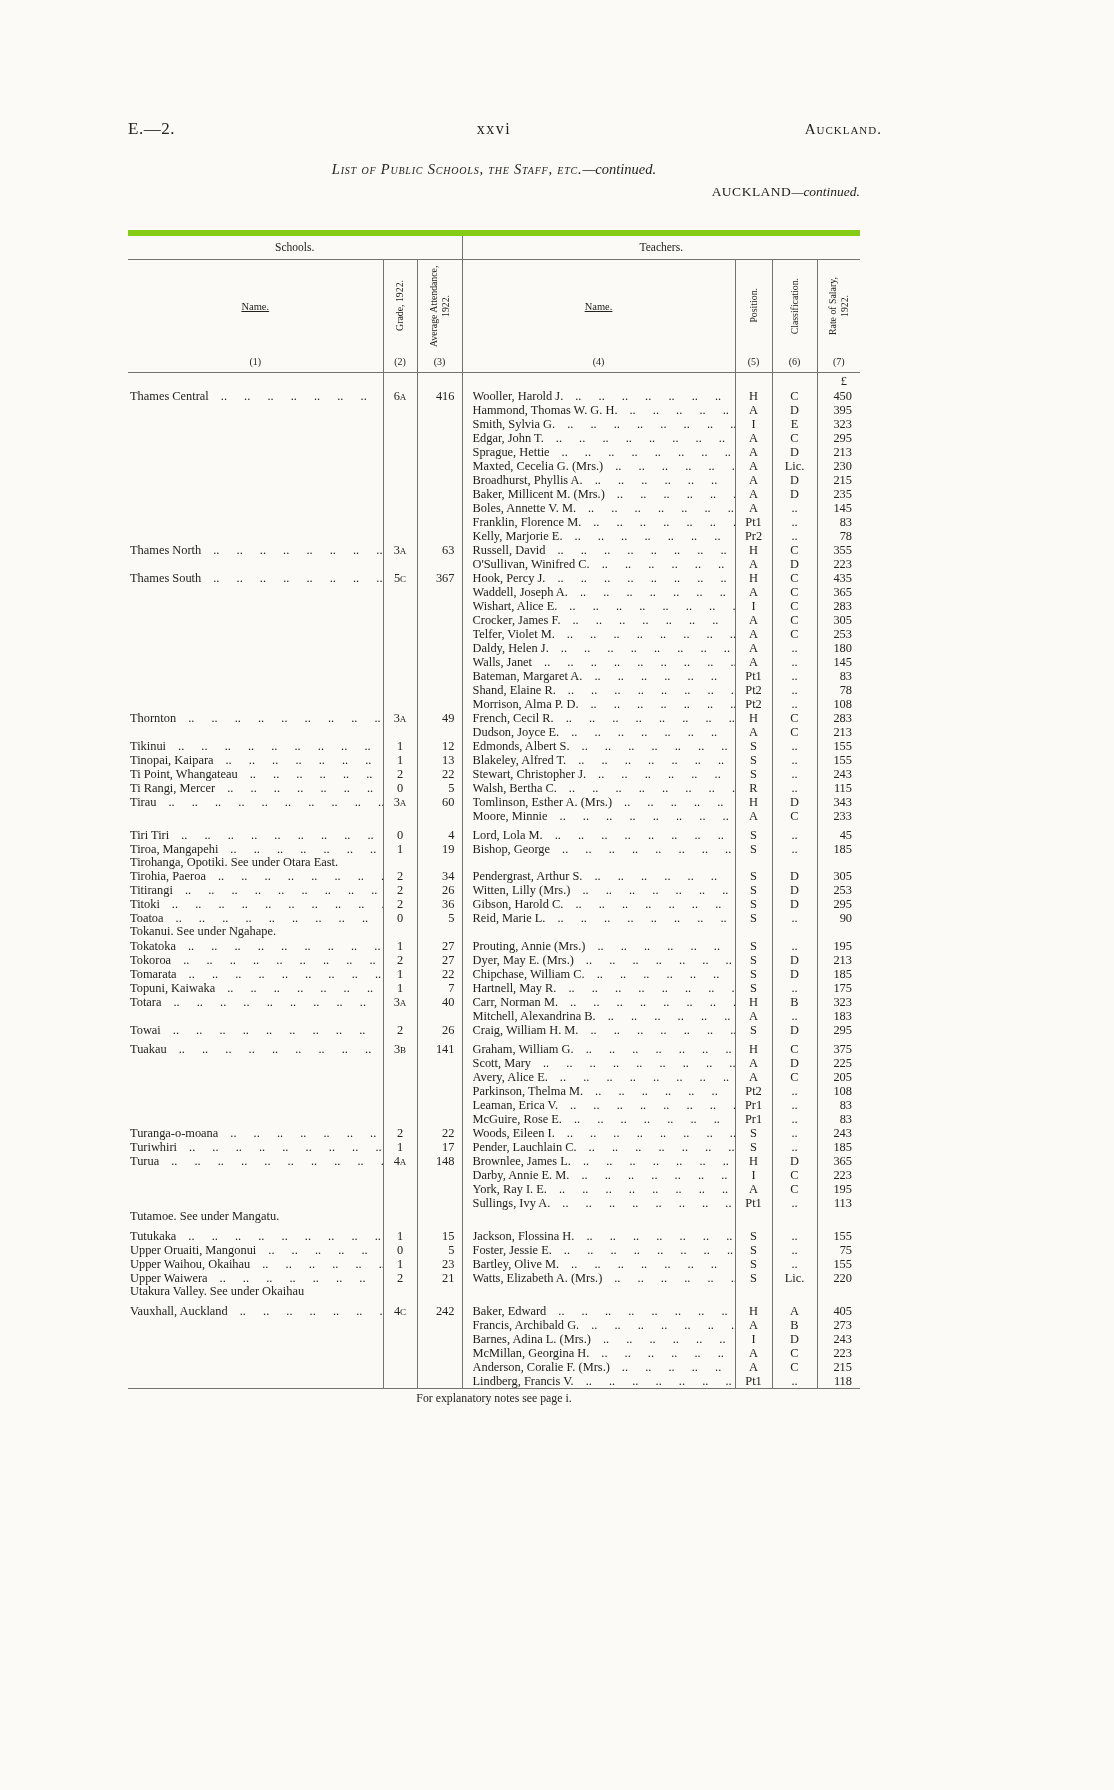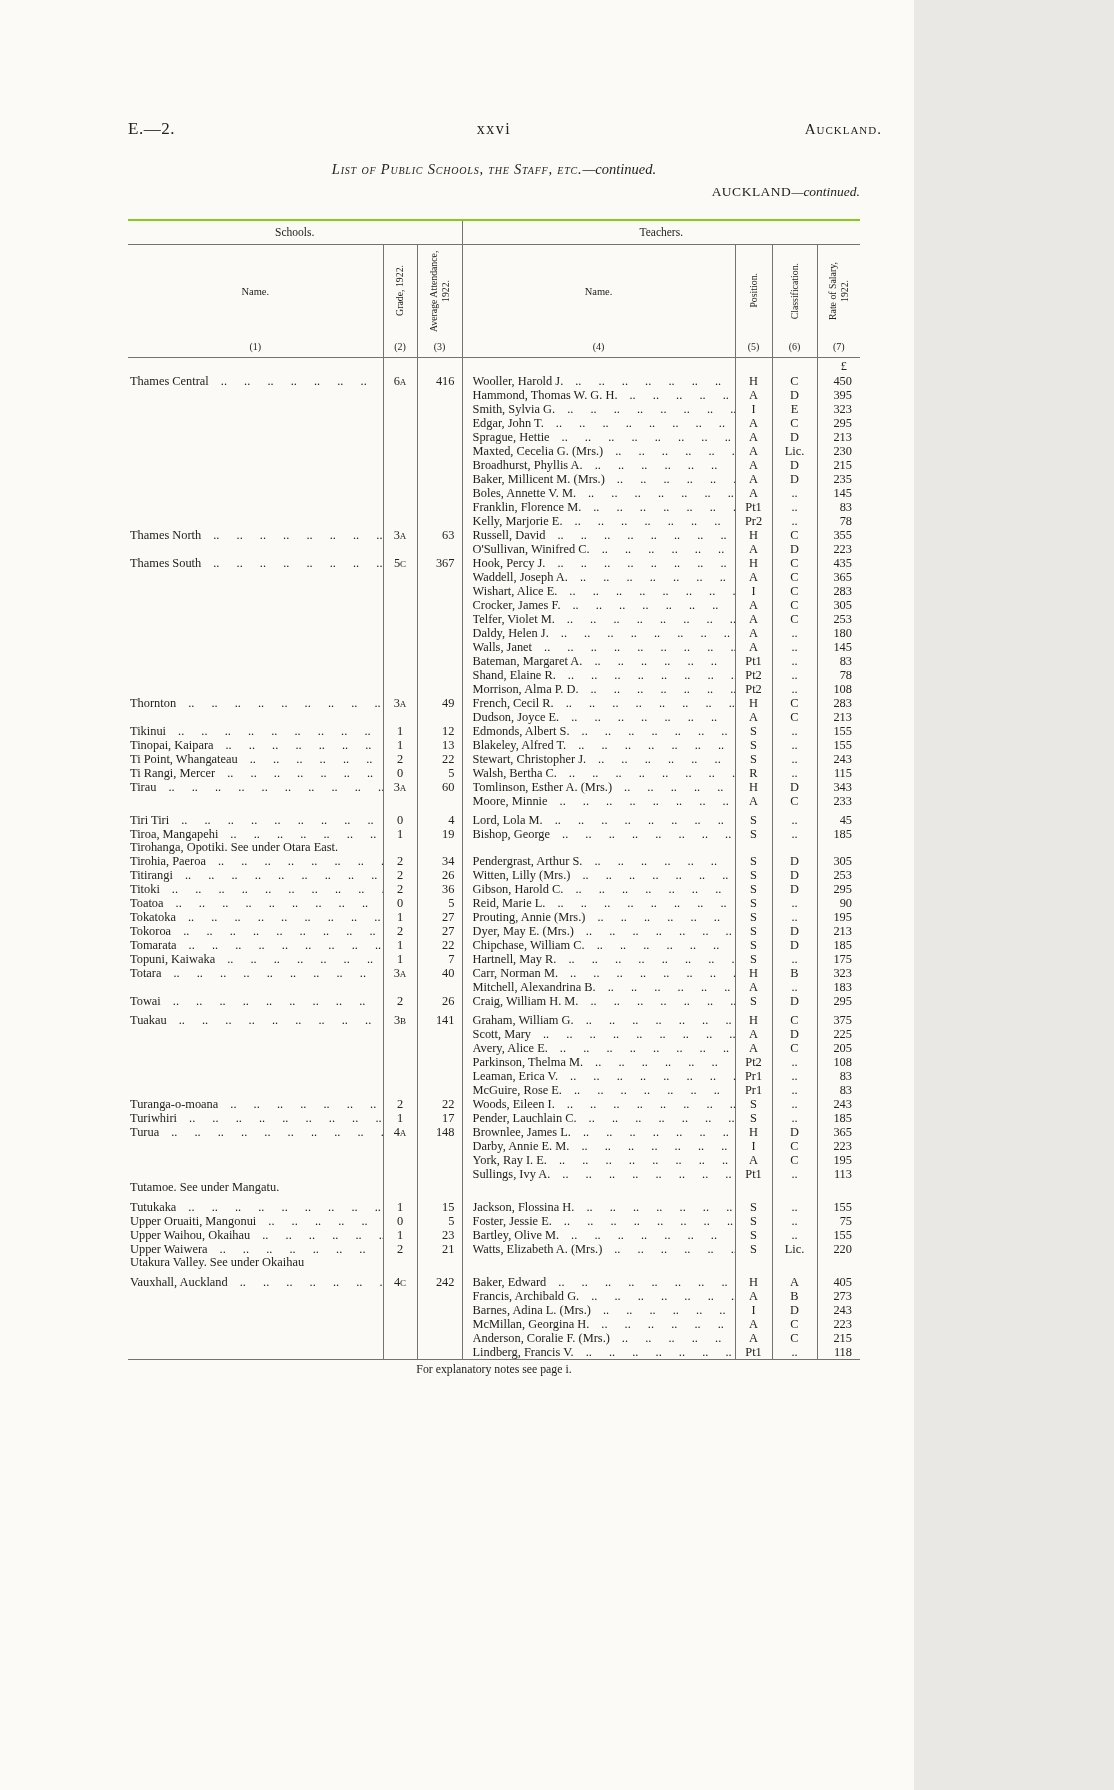--- a/index.html
+++ b/index.html
@@ -1,37 +1,37 @@
 <!DOCTYPE html>
 <html><head>
 <meta charset="utf-8">
 <style>
   * { box-sizing: border-box; }
   html,body { margin:0; padding:0; background:#e9e8e4; }
   body { font-family: "Liberation Serif", "DejaVu Serif", serif; color:#25221d; }
-  .sheet { width:914px; height:1790px; background:#fbfaf6; position:relative; overflow:hidden; }
+  .sheet { width:1114px; height:1790px; background:#fbfaf6; position:relative; overflow:hidden; }
   .wrap { width:732px; margin-left:128px; padding-top:119px; }
 
   .running-head { display:flex; align-items:baseline; }
   .rh-left  { font-size:17px; width:170px; letter-spacing:.5px; }
   .rh-center{ font-size:16px; flex:1; text-align:center; letter-spacing:1.5px; }
   .rh-right { width:170px; text-align:right; font-variant:small-caps; font-size:15px; letter-spacing:1px; position:relative; left:22px; }
 
   .title { text-align:center; margin-top:22px; font-size:14.5px; white-space:nowrap; }
   .title .sc { font-variant:small-caps; letter-spacing:.8px;font-style:italic; }
   .it { font-style:italic; }
   .subtitle { text-align:right; margin-top:6px; font-size:13.5px; }
   .subtitle .caps { letter-spacing:.5px; }
 
-  table.main { table-layout:fixed; width:732px; border-collapse:collapse; margin-top:19px;
-               border-top:2px solid #84cc16; border-bottom:1px solid #76736c; }
+  table.main { table-layout:fixed; width:732px; border-collapse:collapse; margin-top:30px;
+               border-top:6px solid #84cc16; border-bottom:1px solid #76736c; }
   th { font-weight:normal; }
   tr.grp th { border-bottom:1px solid #76736c; font-size:11.5px; text-align:center; padding:5px 0 6px; }
   .bl { border-left:1px solid #76736c; }
-  tr.cols th { height:94px; vertical-align:middle; font-size:10.5px; text-align:center; padding:4px 1px; overflow:hidden; }
+  tr.cols th { height:94px; vertical-align:middle; font-size:10.5px; text-align:center; padding:4px 1px; overflow:hidden;text-decoration:underline; }
   .vert { writing-mode:vertical-rl; transform:rotate(180deg); display:inline-block;
           max-height:82px; line-height:1.2; font-size:9.8px; white-space:normal; }
   tr.nums th { font-size:10px; text-align:center; padding:2px 0 5px; border-bottom:1px solid #76736c; }
 
   tbody td { font-size:12.4px; line-height:14px; padding:0; vertical-align:top; overflow:hidden; white-space:nowrap; }
   td.c-school { padding-left:2px; }
   td.c-school.note-cell { white-space:normal; padding-left:14px; text-indent:-12px; line-height:13.8px; }
   td.c-grade { text-align:center; font-variant:small-caps; }
   td.c-att   { text-align:right; padding-right:7px; }
   td.c-tname { padding-left:10px; }
@@ -704,20 +704,29 @@
               <div class="leadwrap">
                 <span class="txt">Reid, Marie L.</span>
                 <span class="dots">.. .. .. .. .. .. .. .. .. .. .. .. .. ..</span>
               </div>
             </td>
             <td class="c-pos bl">S</td>
             <td class="c-cls bl">..</td>
             <td class="c-sal bl">90</td>
           </tr>
           <tr>
+            <td class="c-school note-cell">Tokanui. See under Ngahape.</td>
+            <td class="c-grade bl"></td>
+            <td class="c-att bl"></td>
+            <td class="c-tname bl"></td>
+            <td class="c-pos bl"></td>
+            <td class="c-cls bl"></td>
+            <td class="c-sal bl"></td>
+          </tr>
+          <tr>
             <td class="c-school">
               <div class="leadwrap">
                 <span class="txt">Tokatoka</span>
                 <span class="dots">.. .. .. .. .. .. .. .. .. .. .. .. .. ..</span>
               </div>
             </td>
             <td class="c-grade bl">1</td>
             <td class="c-att bl">27</td>
             <td class="c-tname bl">
               <div class="leadwrap">

